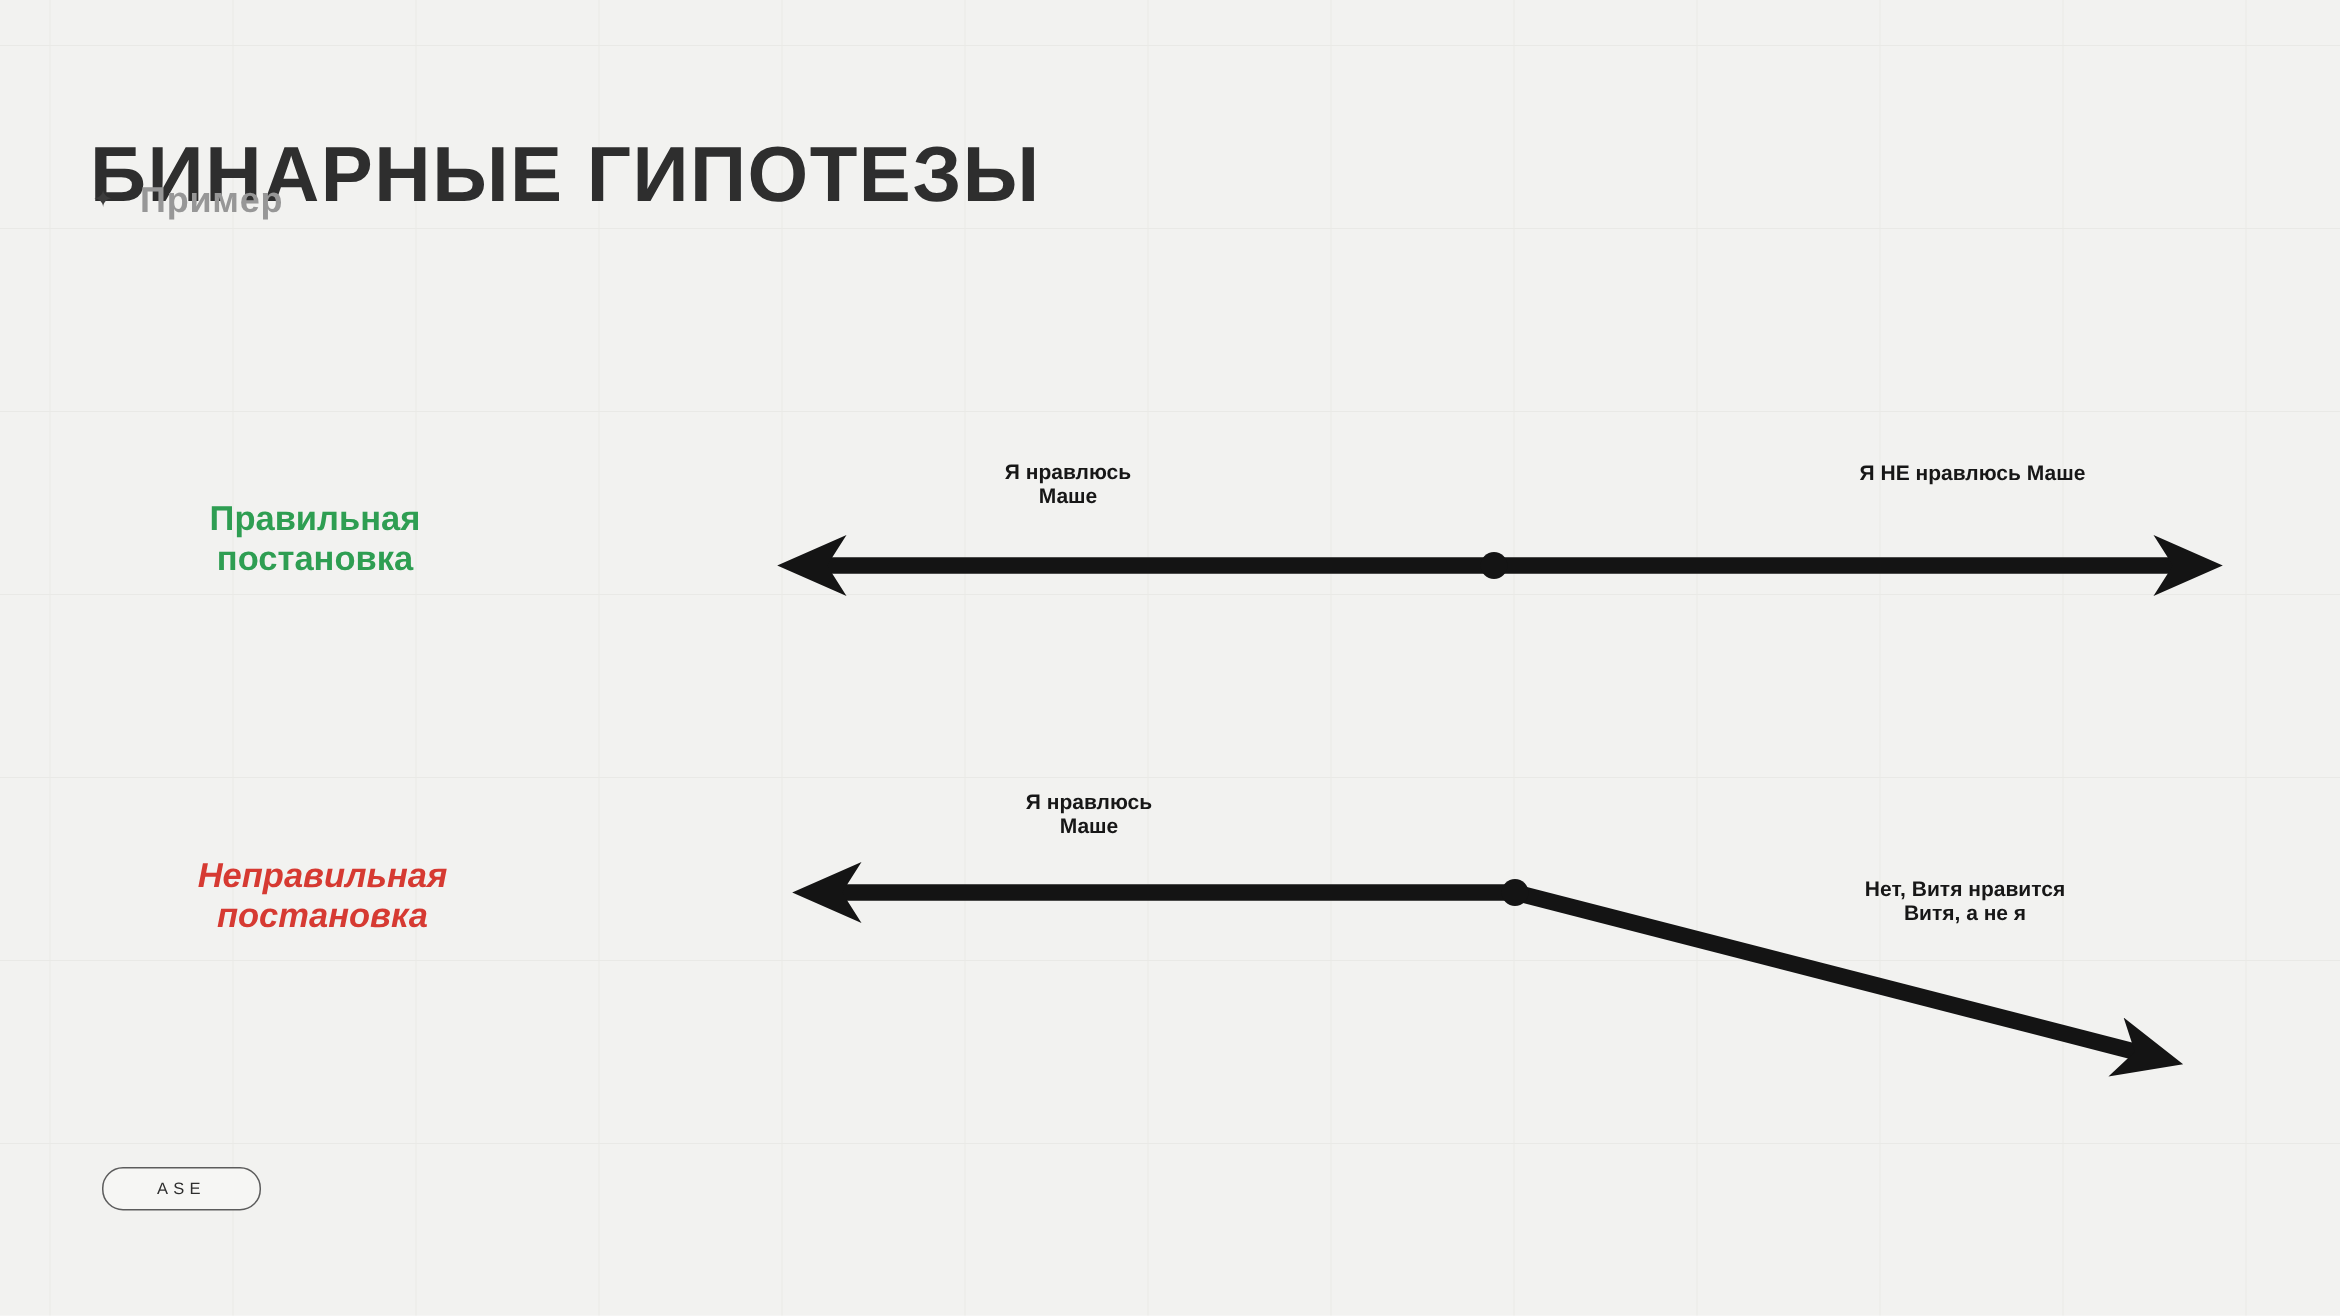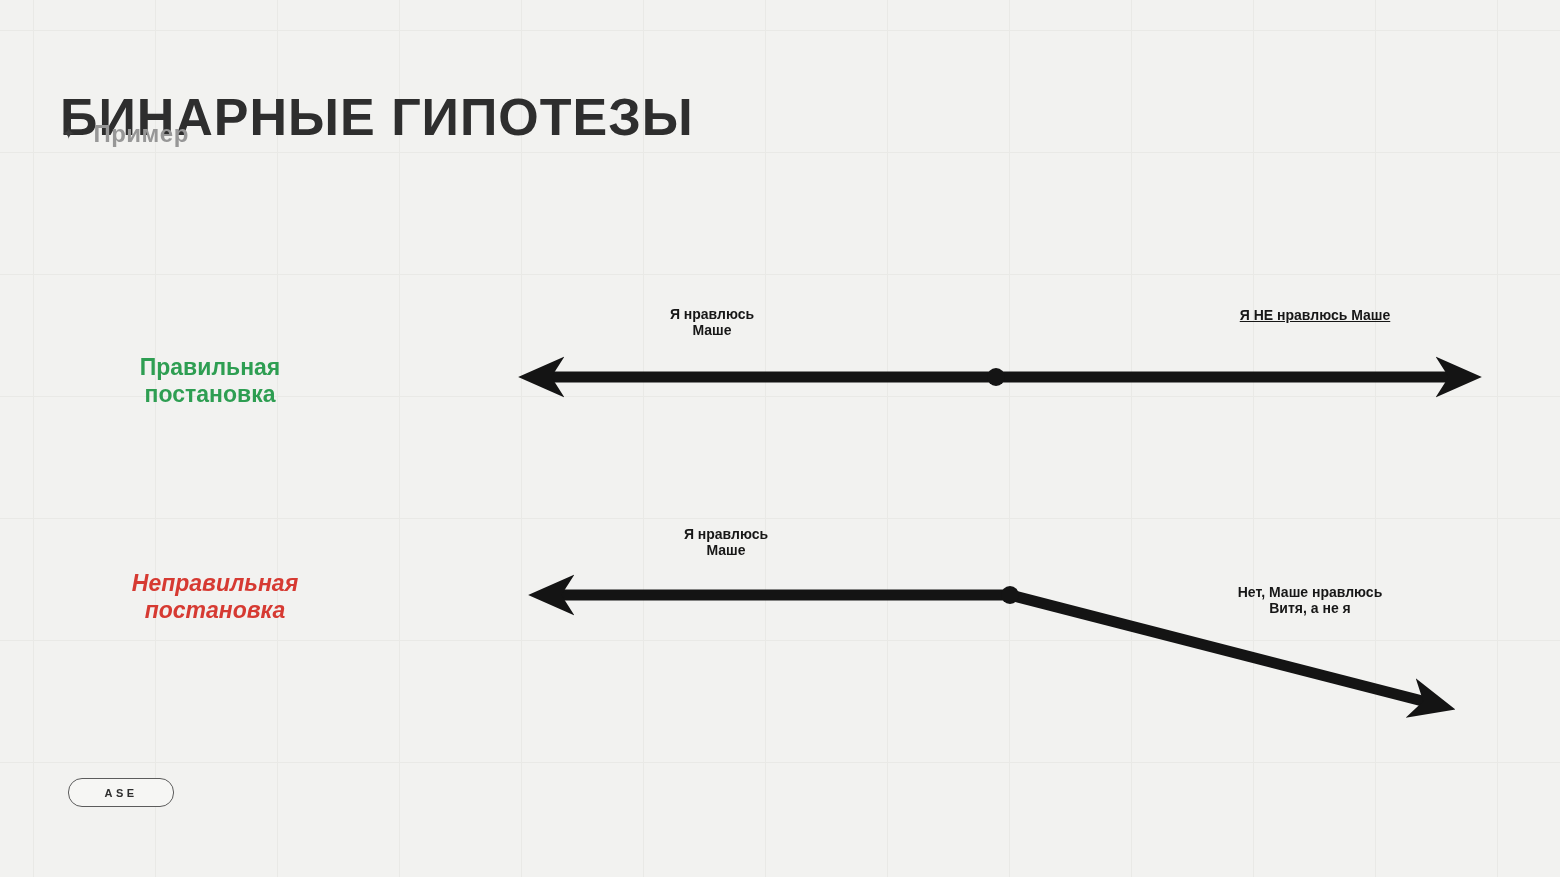--- a/index.html
+++ b/index.html
@@ -49,33 +49,33 @@
     letter-spacing: 0.5px;
   }
 
   .side-label {
     font-size: 23px;
     font-weight: 700;
     text-align: center;
     white-space: pre-line;
     line-height: 1.18;
   }
-  .side-label.correct { left: 60px; top: 354px; width: 300px; color: #2e9e52; }
+  .side-label.correct { left: 60px; top: 332px; width: 300px; color: #2e9e52; }
   .side-label.incorrect { left: 60px; top: 570px; width: 310px; color: #d63a32; font-style: italic; }
 
   .arrow-label {
     font-size: 14px;
     font-weight: 700;
     color: #171717;
     text-align: center;
     white-space: pre-line;
     line-height: 1.15;
   }
   .lbl-r1-left  { left: 562px;  top: 306px; width: 300px; }
-  .lbl-r1-right { left: 1135px; top: 307px; width: 360px; text-decoration: underline; }
+  .lbl-r1-right { left: 1135px; top: 307px; width: 360px; }
   .lbl-r2-left  { left: 576px;  top: 526px; width: 300px; }
   .lbl-r2-right { left: 1130px; top: 584px; width: 360px; }
 
   .diagram-svg {
     left: 0;
     top: 0;
     width: 1560px;
     height: 877px;
     pointer-events: none;
   }
@@ -85,21 +85,21 @@
     top: 778px;
     width: 104px;
     height: 27px;
     border: 1px solid #5c5c5c;
     border-radius: 14px;
     background: #f6f6f4;
     display: flex;
     align-items: center;
     justify-content: center;
     font-size: 11px;
-    font-weight: 700;
+    font-weight: 400;
     letter-spacing: 3.5px;
     color: #2e2e2e;
   }
 </style>
 </head>
 <body>
 
 <div class="slide">
 
   <h1 class="abs title">БИНАРНЫЕ ГИПОТЕЗЫ</h1>
@@ -131,18 +131,18 @@
 постановка</div>
 
   <div class="abs arrow-label lbl-r1-left">Я нравлюсь
 Маше</div>
 
   <div class="abs arrow-label lbl-r1-right">Я НЕ нравлюсь Маше</div>
 
   <div class="abs arrow-label lbl-r2-left">Я нравлюсь
 Маше</div>
 
-  <div class="abs arrow-label lbl-r2-right">Нет, Маше нравлюсь
+  <div class="abs arrow-label lbl-r2-right">Нет, Витя нравится
 Витя, а не я</div>
 
   <div class="abs badge">ASE</div>
 
 </div>
 
 </body></html>

